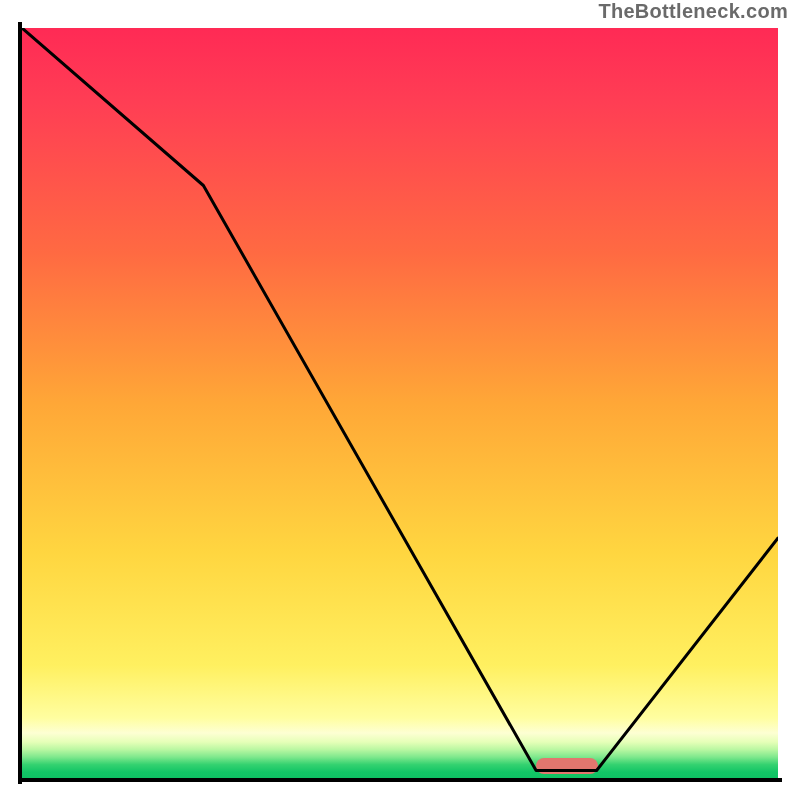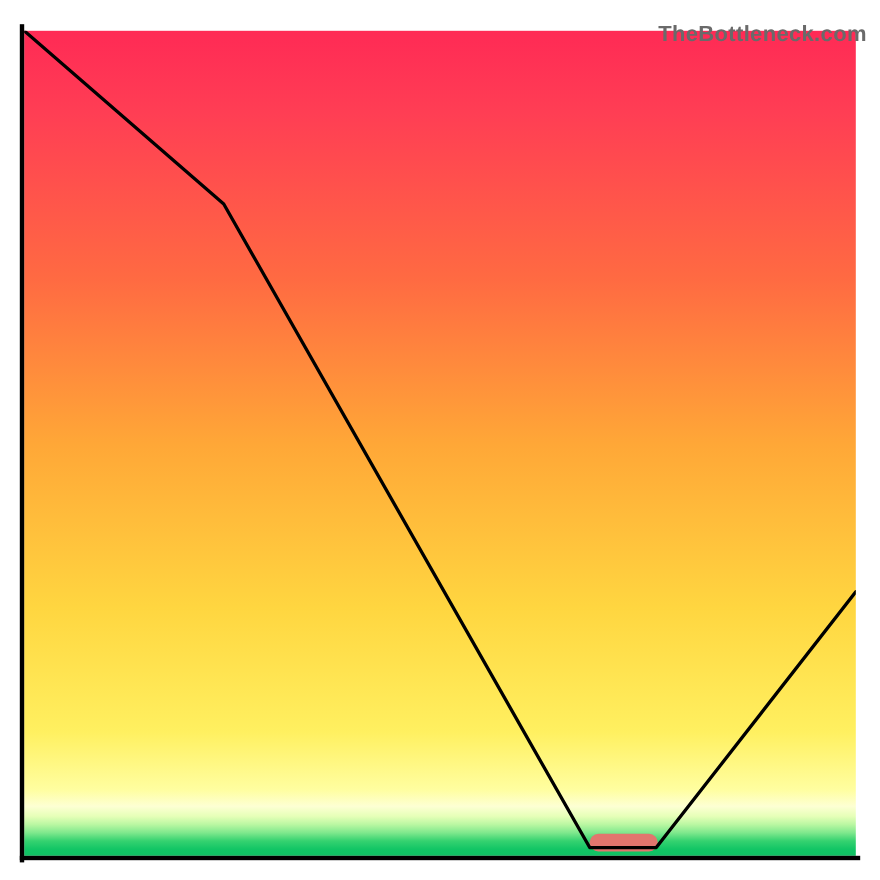--- a/index.html
+++ b/index.html
@@ -11,21 +11,21 @@
     font-family: Arial, Helvetica, sans-serif;
     overflow: hidden;
   }
   #container {
     position: relative;
     width: 800px;
     height: 800px;
   }
   #watermark {
     position: absolute;
-    top: 20px;
+    top: 0;
     right: 12px;
     font-size: 20px;
     font-weight: 600;
     color: #6a6a6a;
     letter-spacing: 0.3px;
     z-index: 20;
   }
   #plot-area {
     position: absolute;
     left: 22px;

